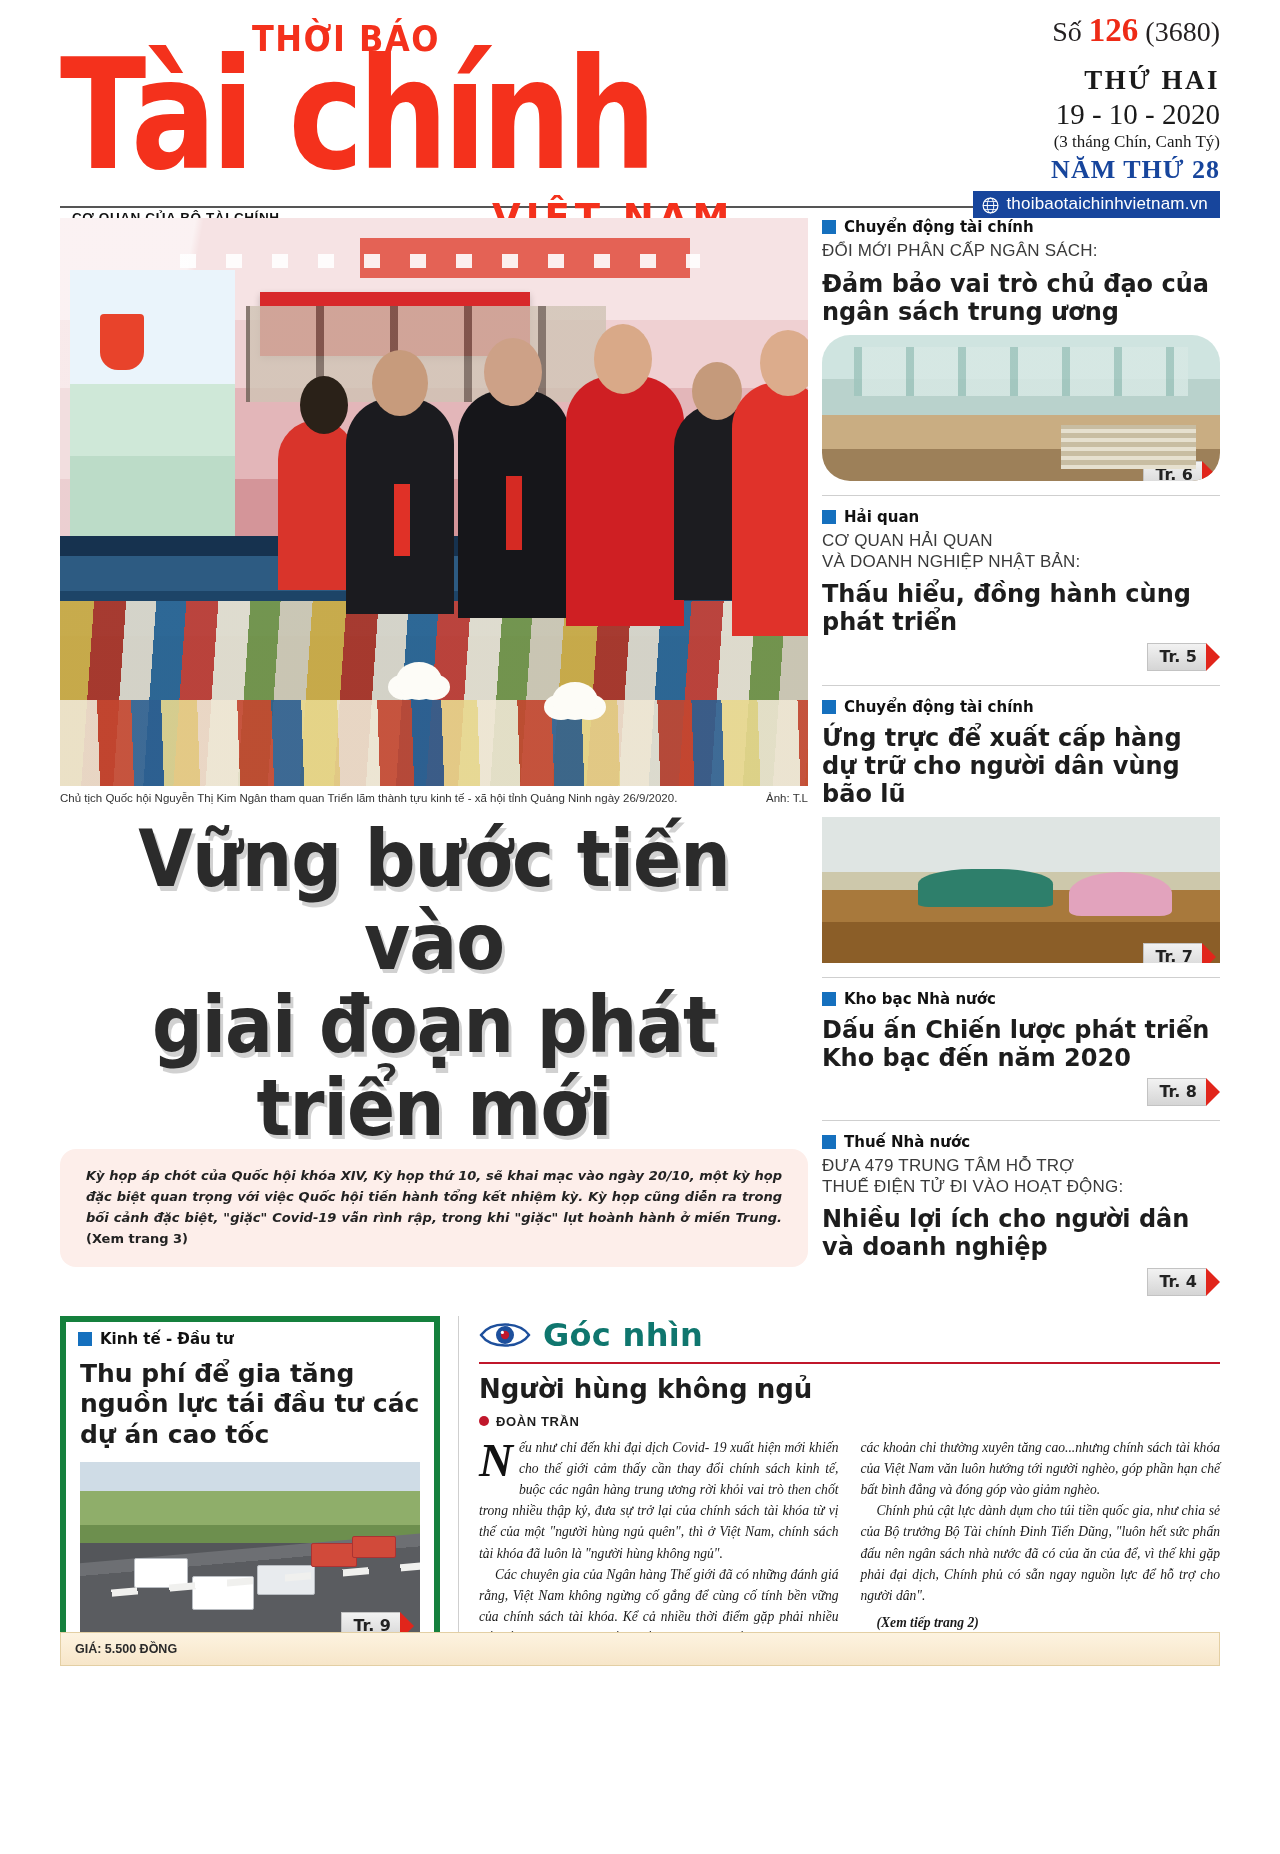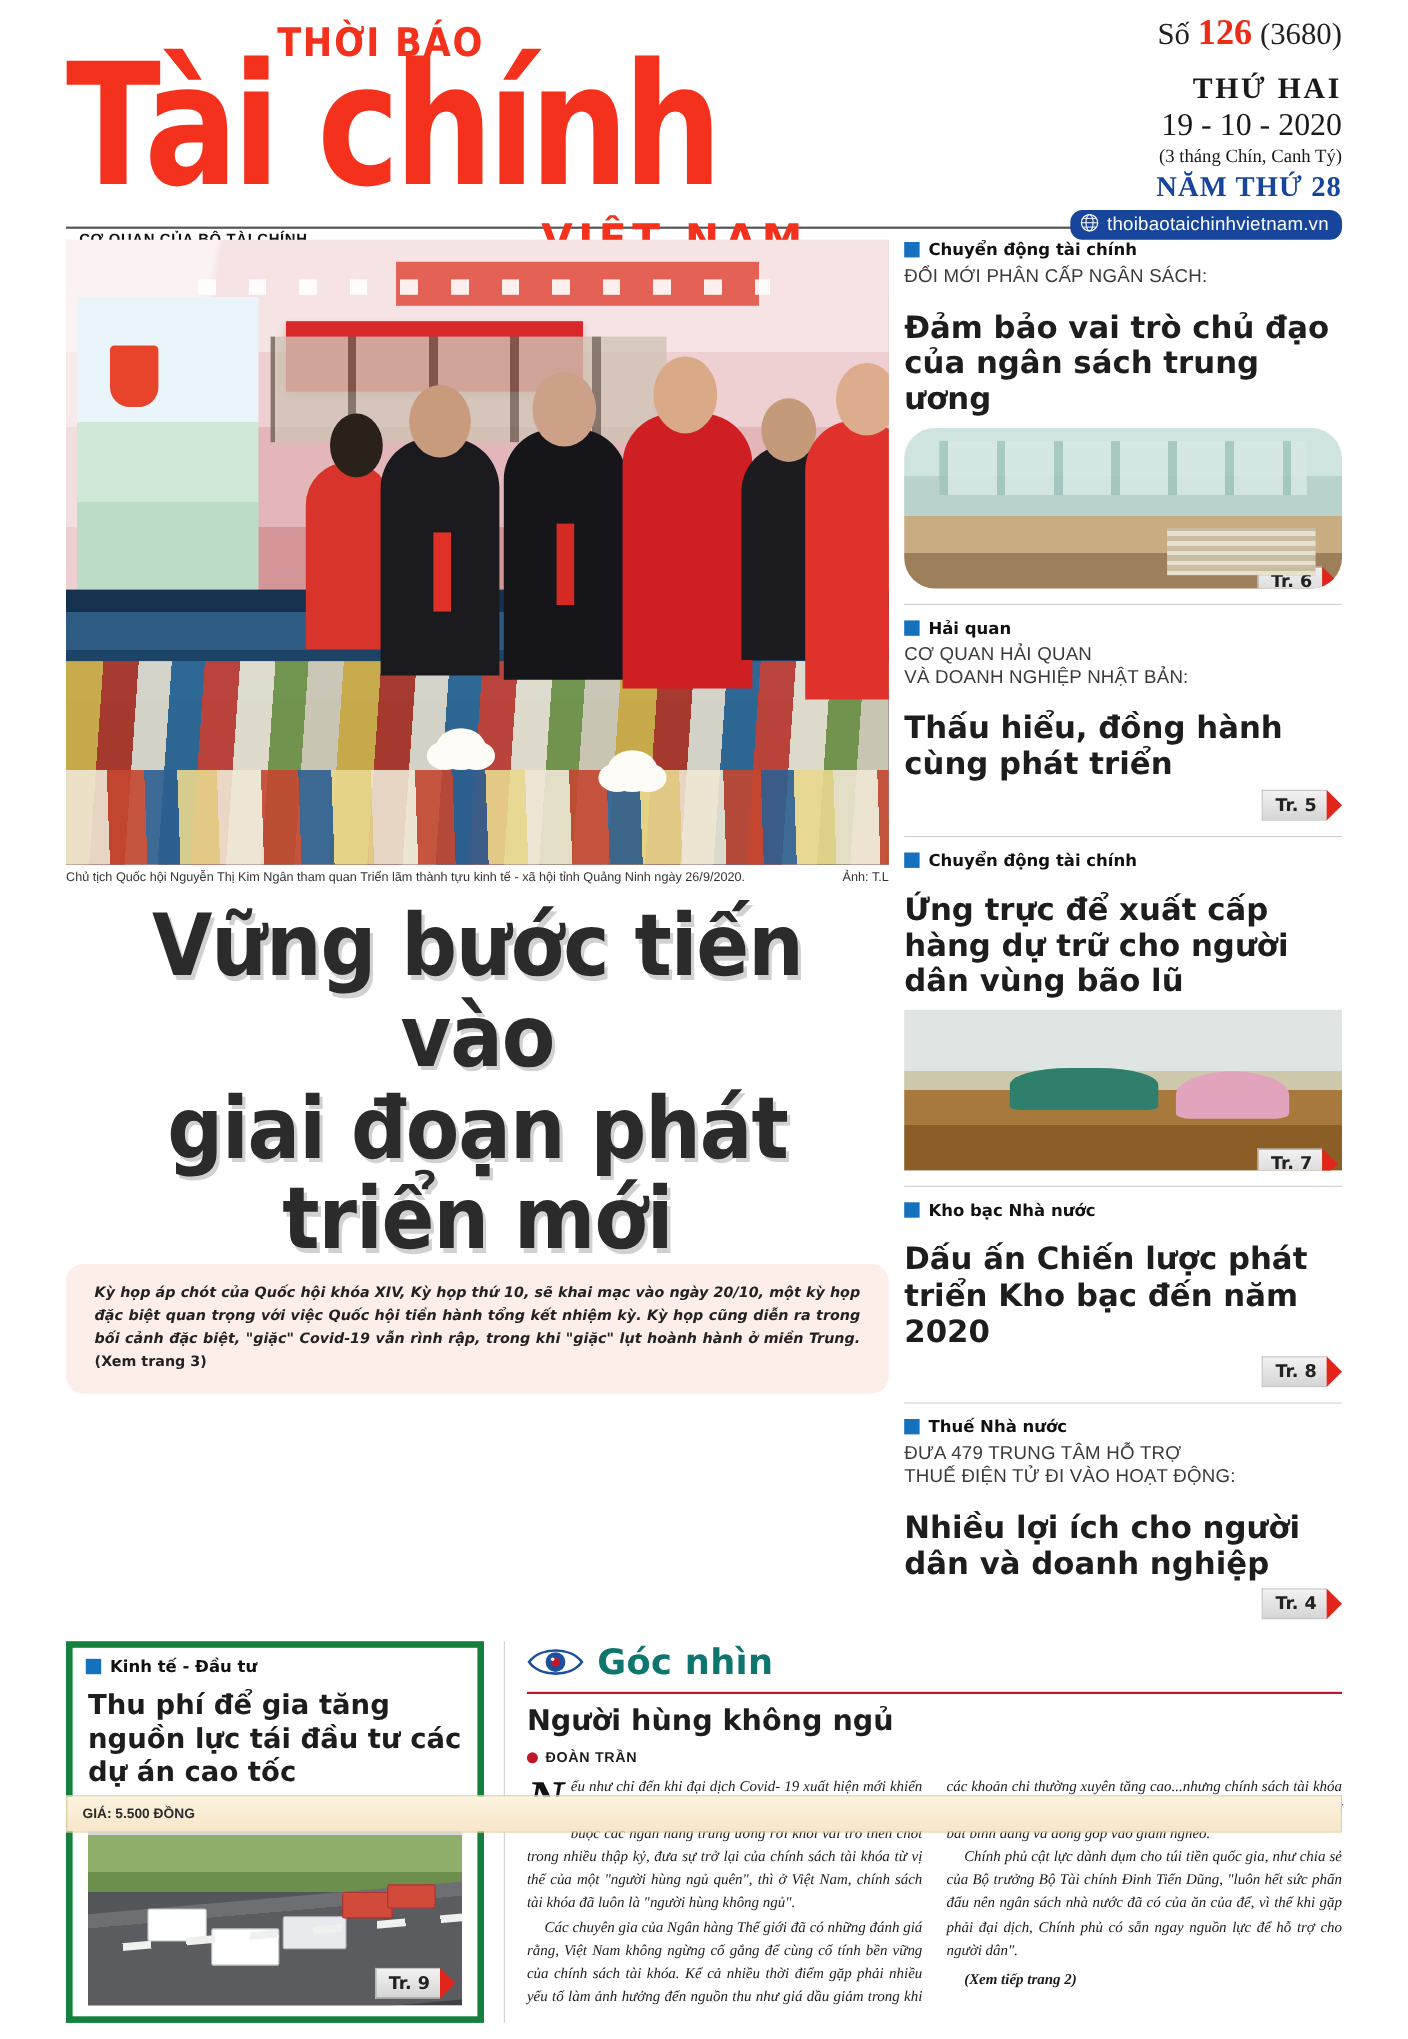--- a/index.html
+++ b/index.html
@@ -44,23 +44,23 @@
     font-family: "Liberation Serif", serif; font-size: 27px; font-weight: 700;
     letter-spacing: 2.5px; margin-top: 16px;
   }
   .issue-date { font-family: "Liberation Serif", serif; font-size: 29px; margin-top: 2px; }
   .issue-lunar { font-family: "Liberation Serif", serif; font-size: 17px; margin-top: 1px; }
   .issue-year {
     font-family: "Liberation Serif", serif; font-size: 26px; font-weight: 700;
     color: #17459C; letter-spacing: 1px; margin-top: 3px;
   }
   .url-bar {
-    display: inline-flex; align-items: flex-start; gap: 7px;
+    display: inline-flex; align-items: flex-end; gap: 7px;
     background: #17459C; color: #fff; padding: 3px 12px 4px 9px;
-    margin-top: 6px; font-size: 17px; letter-spacing: .2px; border-radius: 11px;
+    margin-top: 6px; font-size: 17px; letter-spacing: .2px;
   }
   .globe { width: 17px; height: 17px; flex: 0 0 17px; }
   .head-rule { border-top: 2px solid #555; margin-top: 6px; }
 
   
   .main { display: flex; gap: 14px; margin-top: 10px; }
   .left-col { width: 748px; }
   .right-col { width: 398px; }
 
   
@@ -127,21 +127,21 @@
   .sb-item { margin-bottom: 4px; }
   .cat {
     display: flex; align-items: center; gap: 8px;
     font-size: 15px; font-weight: 700; color: #111; margin-bottom: 5px;
     font-family: "DejaVu Sans", sans-serif;
   }
   .cat .sq { width: 14px; height: 14px; background: #1570BE; flex: 0 0 14px; }
   .kicker { font-size: 17px; line-height: 1.22; color: #3a3a3a; letter-spacing: .2px; }
   .sb-title {
     font-family: "DejaVu Sans", sans-serif; font-weight: 800;
-    font-size: 28px; line-height: 1.17; color: #1d1d1d; margin-top: 20px;
+    font-size: 24px; line-height: 1.17; color: #1d1d1d; margin-top: 8px;
   }
   .thumb { position: relative; margin-top: 9px; width: 100%; height: 146px; overflow: hidden; }
   .pg-badge {
     position: absolute; right: 4px; bottom: -8px;
     display: flex; align-items: center; gap: 0;
   }
   .pg-badge .lab {
     background: linear-gradient(180deg,#f2f2f2,#d5d5d5);
     border: 1px solid #c3c3c3; border-right: none;
     font-size: 16px; font-weight: 700; color: #222;

